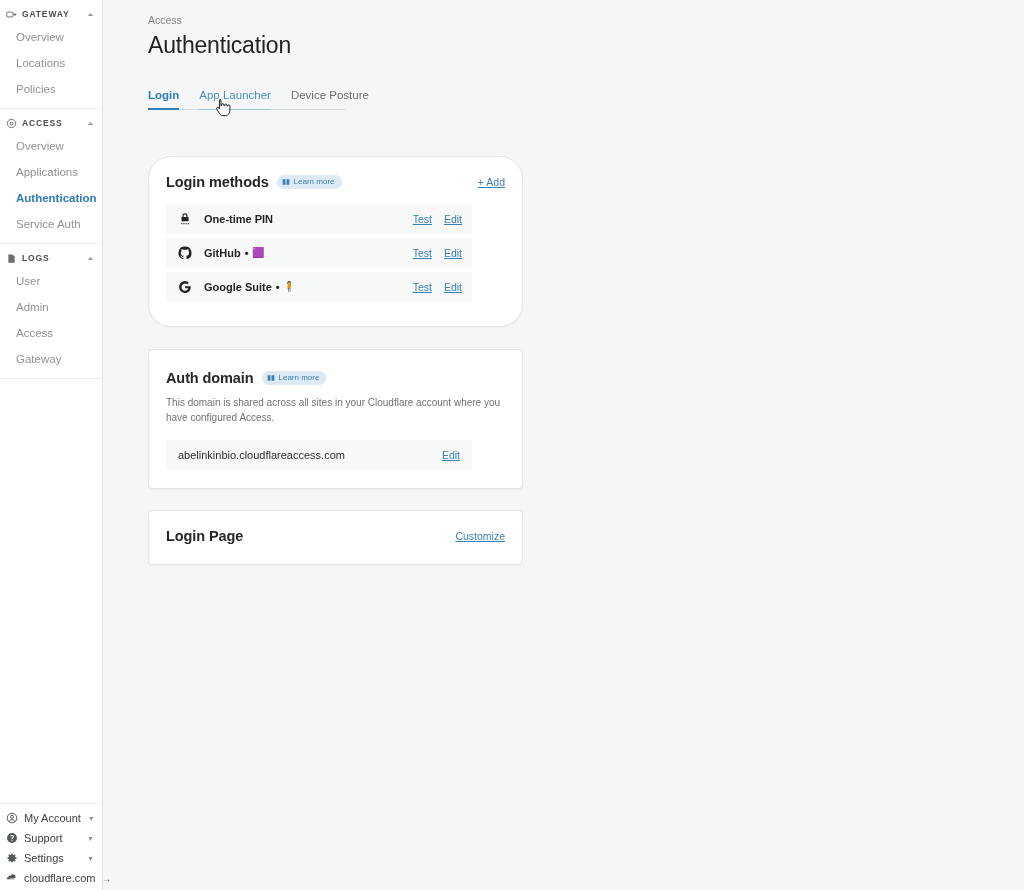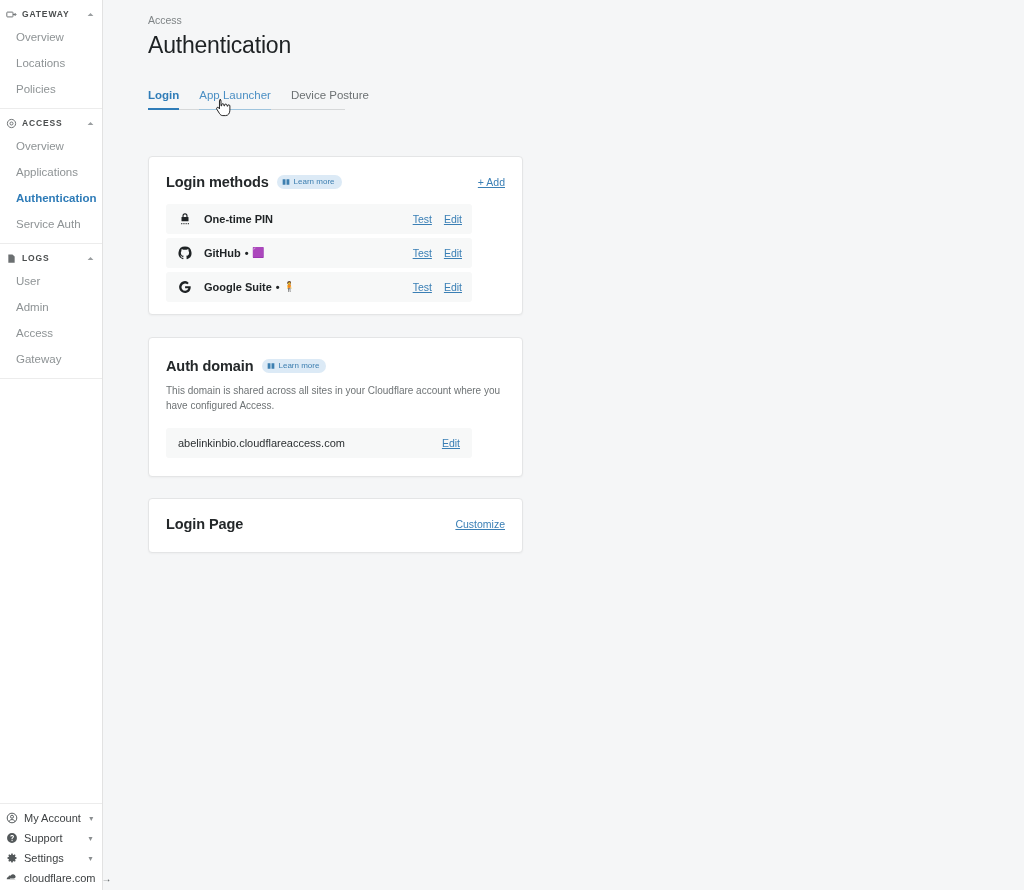--- a/index.html
+++ b/index.html
@@ -207,21 +207,22 @@
   .card {
     width: 375px;
     background: #ffffff;
     border: 1px solid #e4e5e6;
     border-radius: 4px;
     box-sizing: border-box;
     box-shadow: 0 1px 2px rgba(0,0,0,0.035);
   }
   #card-login-methods {
     margin-top: 46px;
-    padding: 17px 17px 12px 17px;
+    padding: 17px 17px 24px 17px;
+    border-radius: 23px;
   }
   #card-auth-domain {
     margin-top: 22px;
     padding: 20px 17px 18px 17px;
   }
   #card-login-page {
     margin-top: 21px;
     padding: 17px 17px 20px 17px;
   }
 

